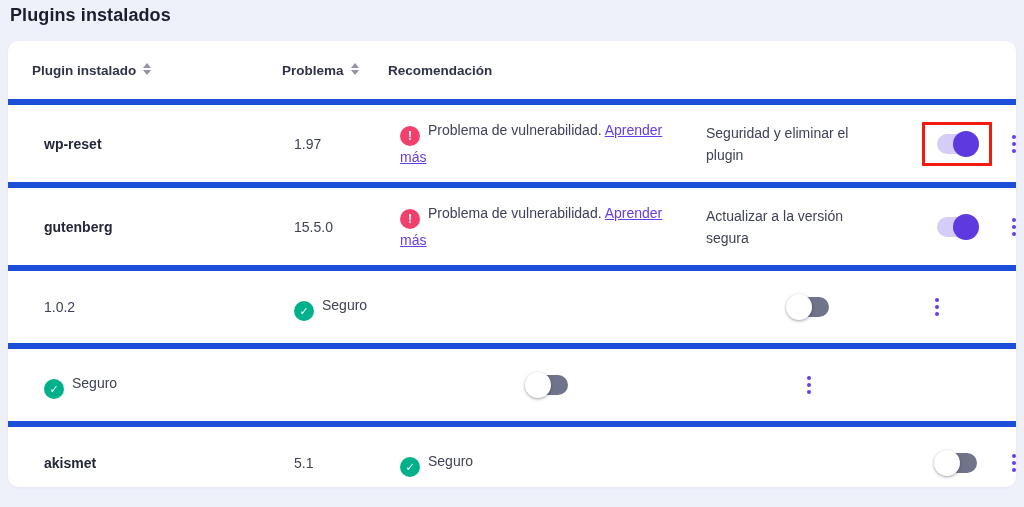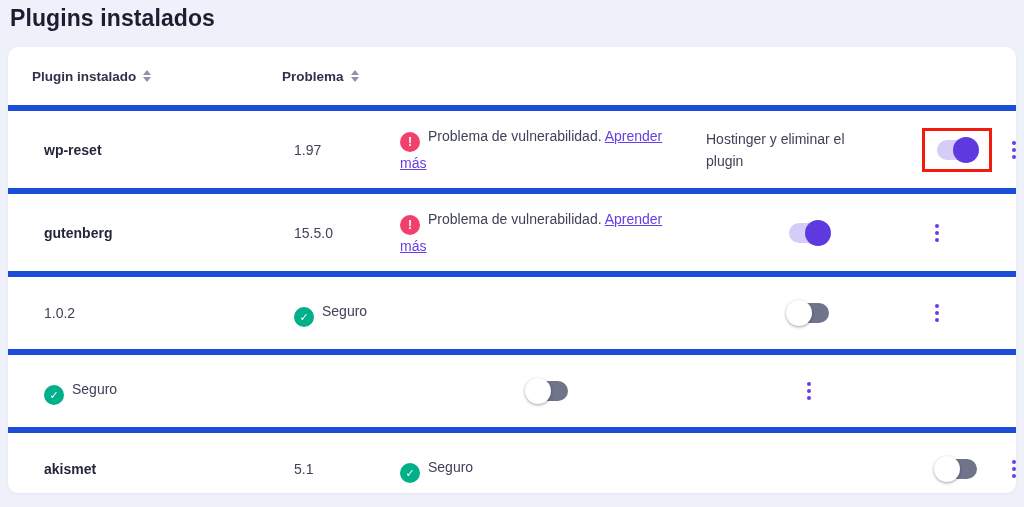--- a/index.html
+++ b/index.html
@@ -3,38 +3,38 @@
 <meta charset="utf-8">
 <style>
   * { margin:0; padding:0; box-sizing:border-box; }
   html,body { width:1024px; height:507px; overflow:hidden; }
   body {
     background:#eef0fa;
     font-family:"Liberation Sans","DejaVu Sans",sans-serif;
     color:#3f4258;
   }
   .page-title {
-    font-size:23px; font-weight:700; color:#1c1e30;
+    font-size:18px; font-weight:700; color:#1c1e30;
     margin:5px 0 0 10px; letter-spacing:.1px;
   }
   .card {
     background:#fff; border-radius:10px;
     margin:15px 8px 0 8px; height:446px;
     box-shadow:0 1px 3px rgba(40,40,90,.05);
     overflow:hidden;
   }
   .grid {
     display:grid;
     grid-template-columns:250px 106px 306px 216px 1fr 34px;
     padding:0 20px 0 24px; align-items:center;
   }
   .thead { height:58px; }
   .th {
     font-size:13.5px; font-weight:700; color:#30324a;
-    display:flex; align-items:center; gap:7px; cursor:pointer;
+    display:flex; align-items:flex-start; gap:7px; cursor:pointer;
   }
   .sort { display:inline-flex; flex-direction:column; gap:2px; }
   .sort b { width:0; height:0; border-left:4px solid transparent; border-right:4px solid transparent; }
   .sort b.up   { border-bottom:5px solid #9094ab; }
   .sort b.down { border-top:5px solid #9094ab; }
   .row { border-top:6px solid #1d4ed8; min-height:55px; padding:14px 20px 14px 36px; }
   .cell { font-size:14px; line-height:22px; padding-right:10px; }
   .pname { font-weight:700; color:#24263a; overflow-wrap:break-word; }
   .sec { max-width:290px; }
   .sec-badge {
@@ -83,32 +83,35 @@
           <b class="down"></b>
         </span>
     </div>
     <div class="th">
       <span>Problema</span>
       <span class="sort">
           <b class="up"></b>
           <b class="down"></b>
         </span>
     </div>
+    <div class="th">
+      <span>Recomendación</span>
+    </div>
     <div></div>
       <div></div>
   </div>
 
   <div id="rows">
       <div class="grid row">
     <div class="cell pname">wp-reset</div>
     <div class="cell">1.97</div>
     <div class="cell sec">
       <span class="sec-badge vulnerable">!</span><span>Problema de vulnerabilidad.</span> <a class="learn">Aprender más</a>
     </div>
-    <div class="cell rec">Hostinger y eliminar el plugin</div>
+    <div class="cell rec">Seguridad y eliminar el plugin</div>
     <div class="cell toggle-cell">
       <span class="hl-wrap highlighted">
         <span class="toggle on">
               <span class="knob"></span>
             </span>
       </span>
     </div>
     <div class="cell kebab-cell">
       <span class="kebab">
             <i></i>
@@ -116,20 +119,21 @@
             <i></i>
           </span>
     </div>
   </div>
       <div class="grid row">
     <div class="cell pname">gutenberg</div>
     <div class="cell">15.5.0</div>
     <div class="cell sec">
       <span class="sec-badge vulnerable">!</span><span>Problema de vulnerabilidad.</span> <a class="learn">Aprender más</a>
     </div>
+    <div class="cell rec">Actualizar a la versión segura</div>
     <div class="cell toggle-cell">
       <span class="hl-wrap">
         <span class="toggle on">
               <span class="knob"></span>
             </span>
       </span>
     </div>
     <div class="cell kebab-cell">
       <span class="kebab">
             <i></i>

